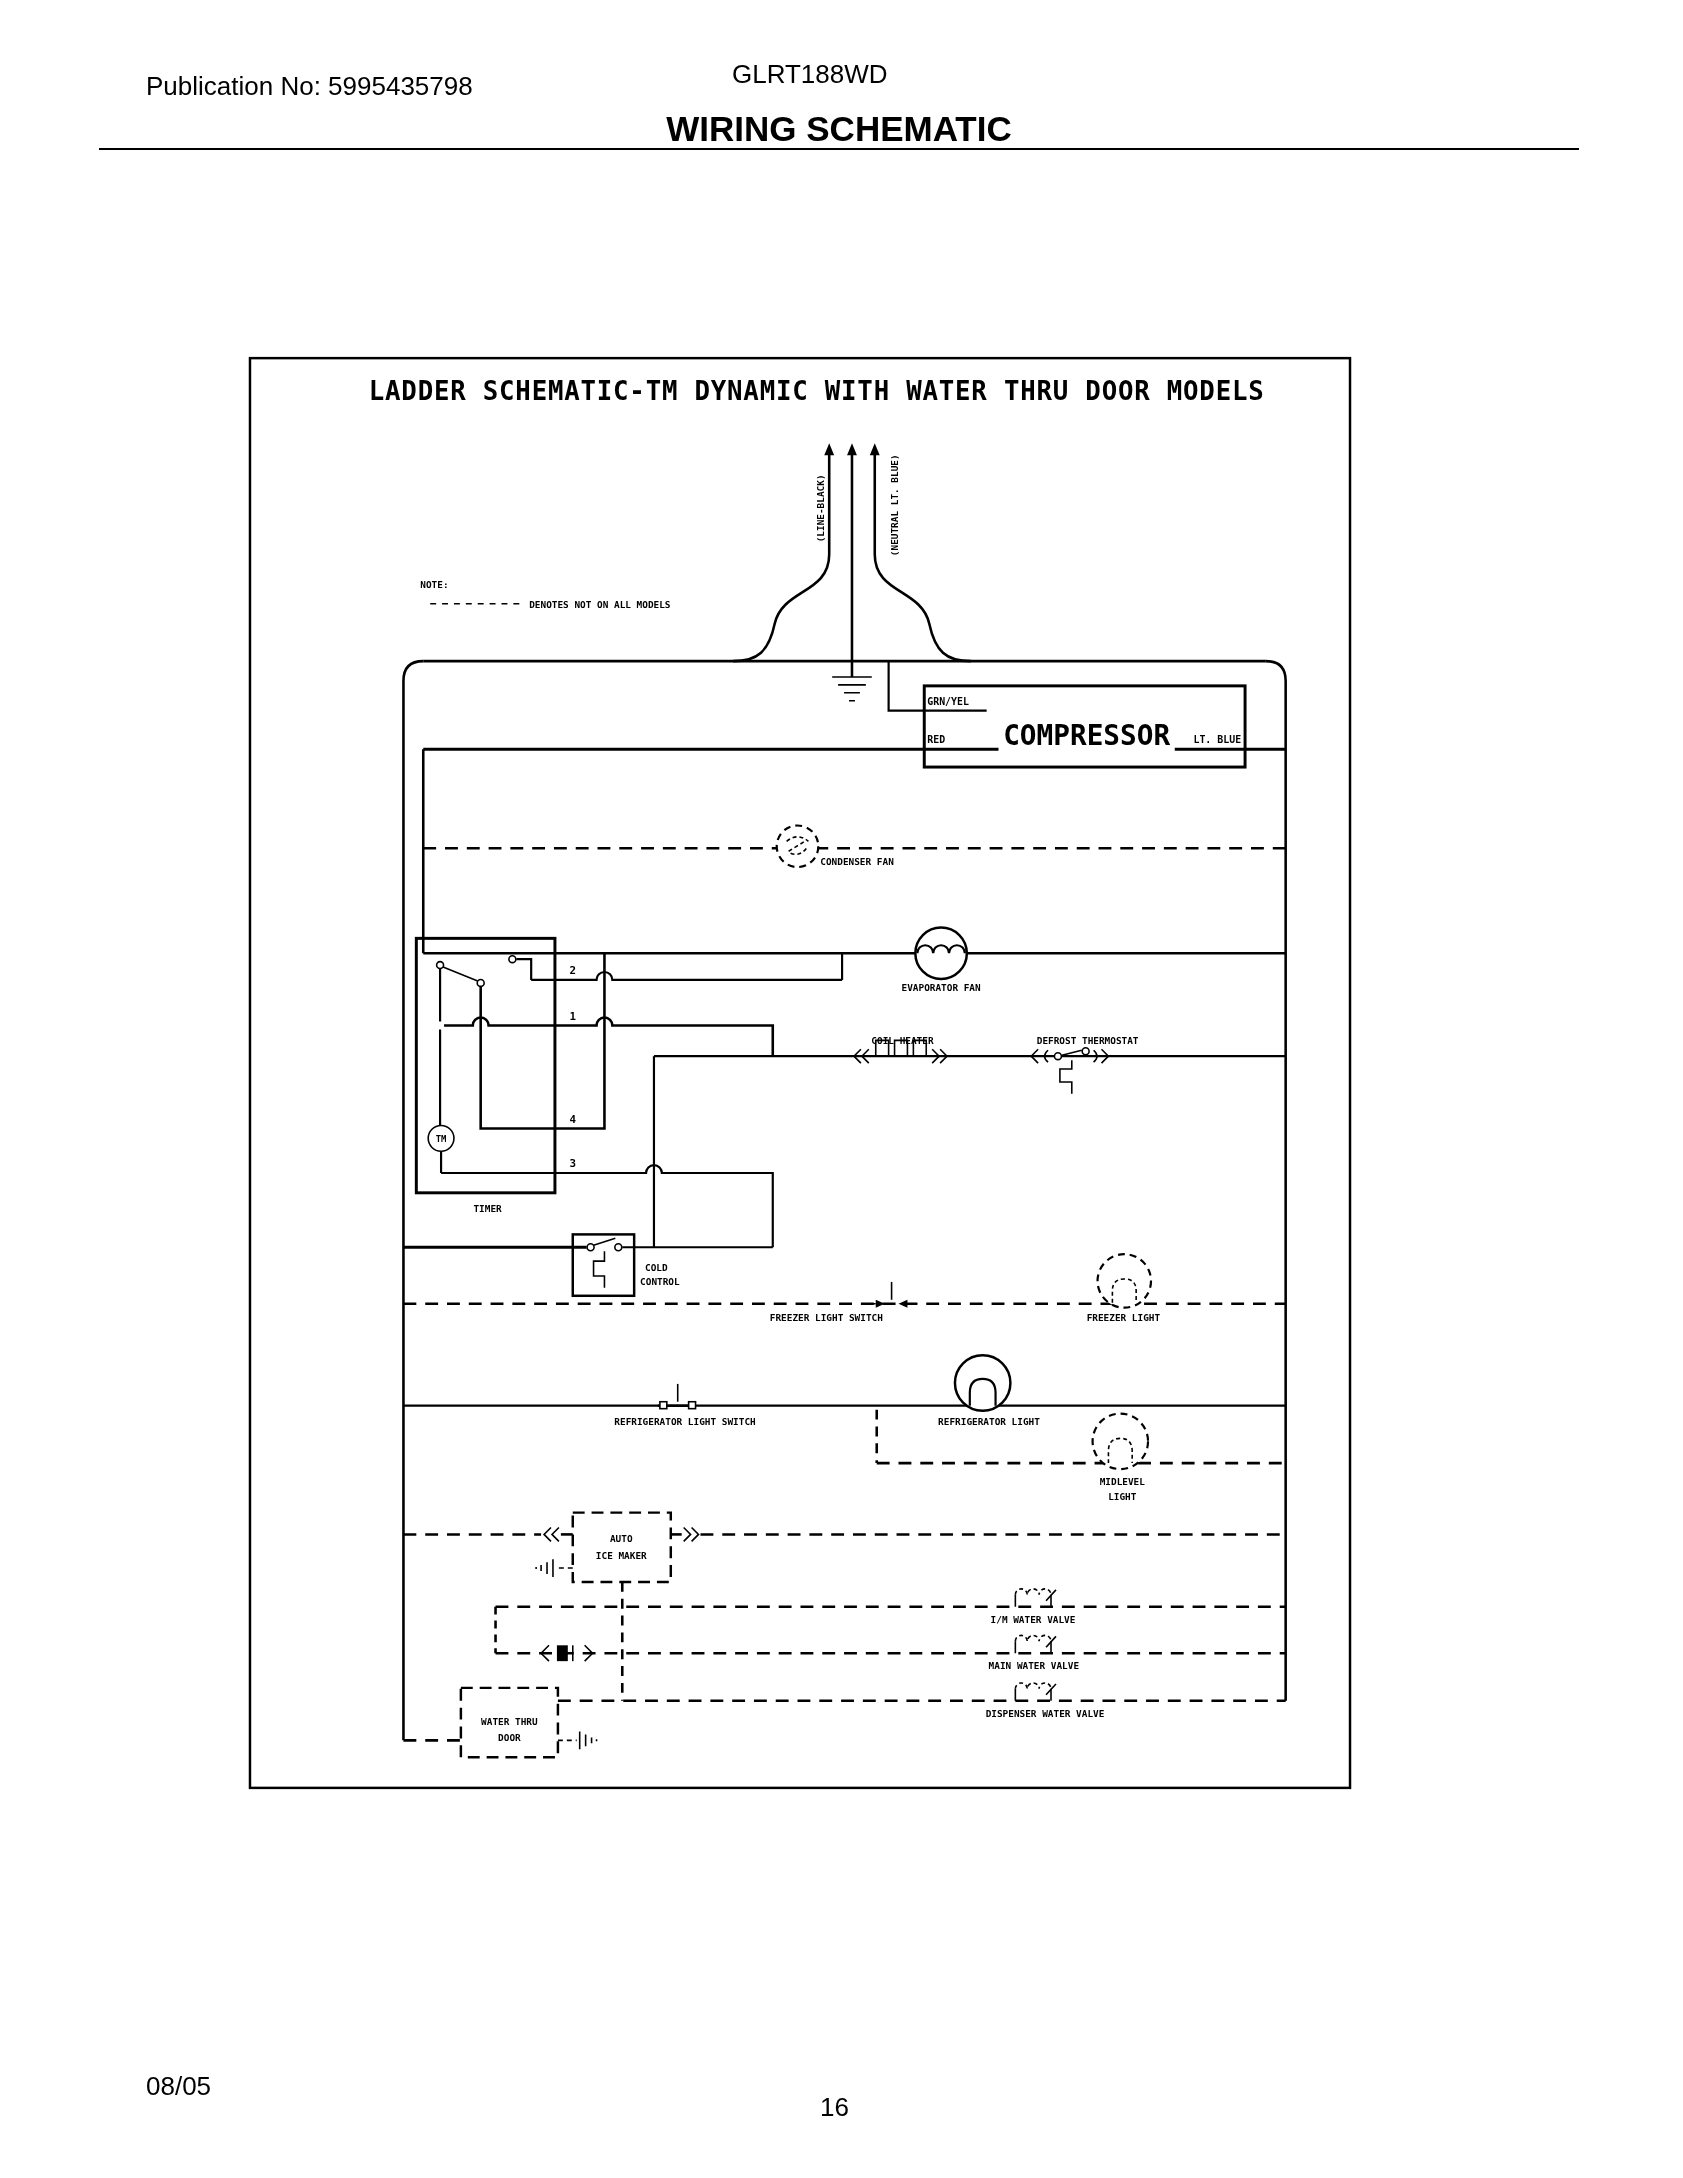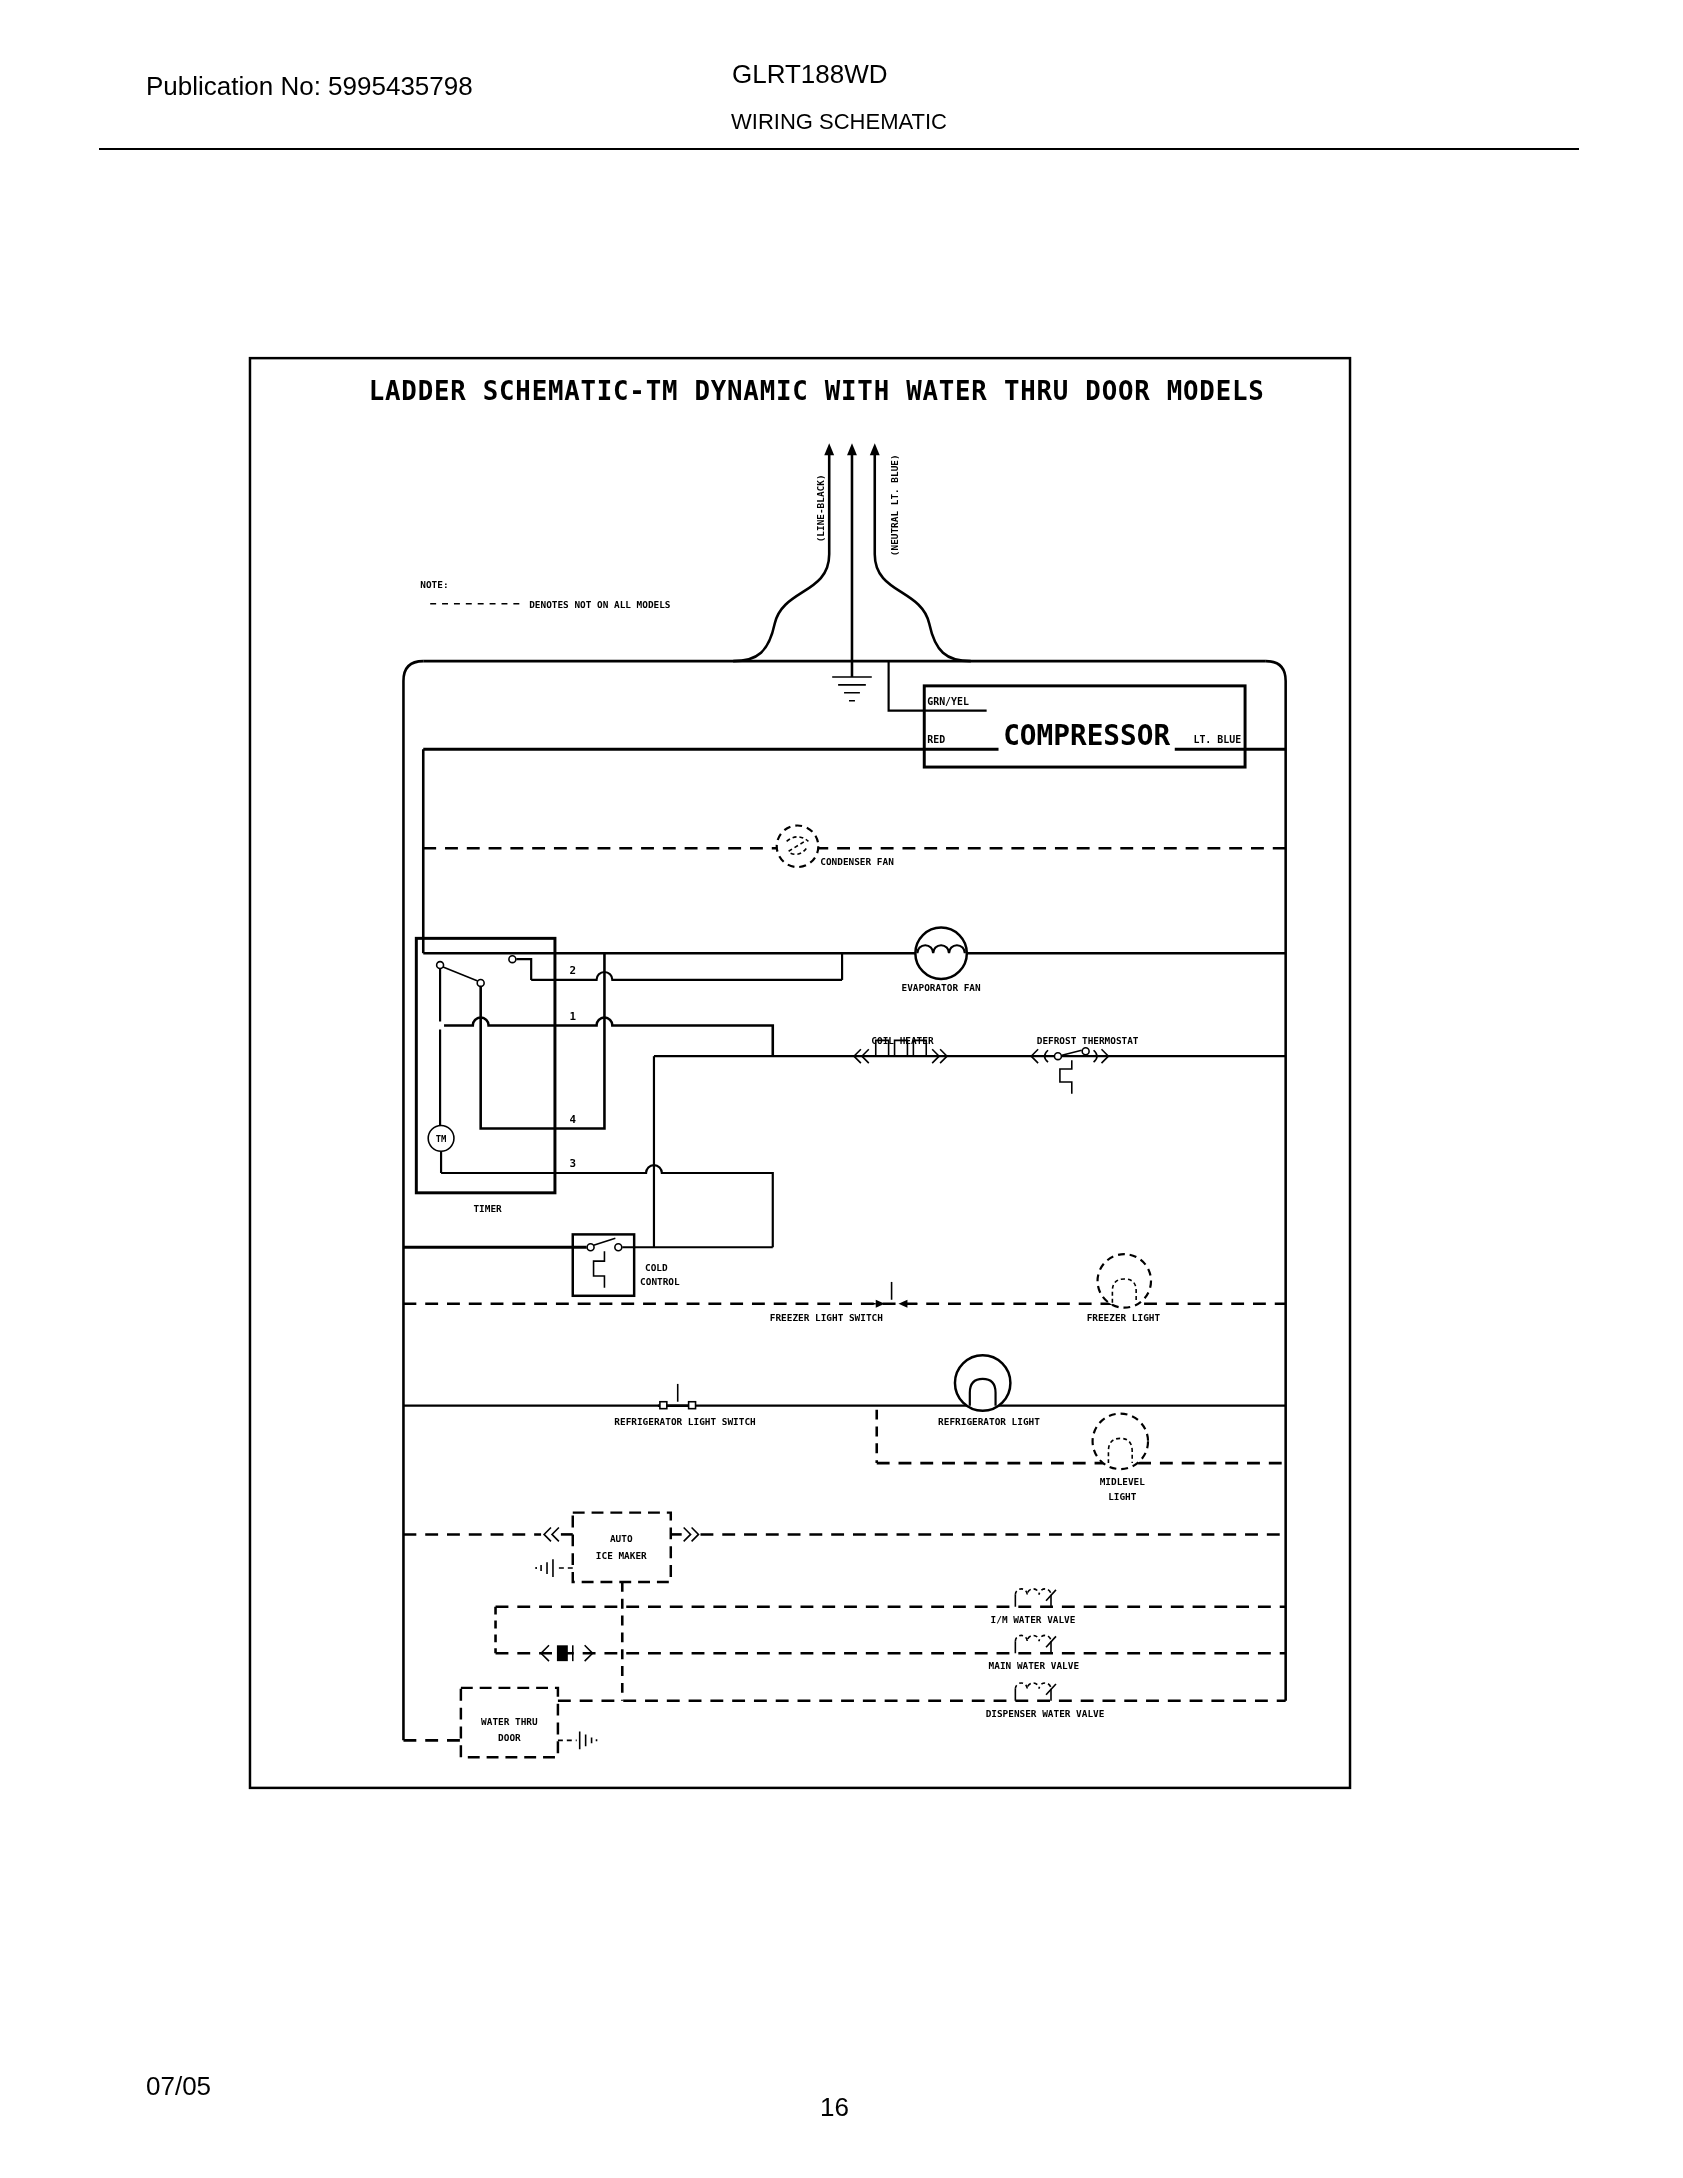--- a/index.html
+++ b/index.html
@@ -1,20 +1,20 @@
 <!DOCTYPE html>
 <html><head>
 <meta charset="utf-8">
 <style>
   html,body{margin:0;padding:0;background:#ffffff;}
   body{width:1683px;height:2178px;position:relative;font-family:"Liberation Sans",sans-serif;color:#000;}
   .hdr{position:absolute;font-size:26px;white-space:pre;}
   .pub{left:146px;top:59px;margin-top:12px;}
   .model{left:732px;top:59px;}
-  .pgtitle{left:99px;top:109px;width:1480px;text-align:center;font-weight:normal;font-size:22px;}
+  .pgtitle{left:99px;top:109px;width:1480px;text-align:center;font-weight:bold;font-size:35px;}
   .rule{position:absolute;left:99px;top:148px;width:1480px;height:2px;background:#000;}
   .foot-date{left:146px;top:2071px;}
   .foot-page{left:820px;top:2071px;margin-top:21px;}
   svg text{font-family:"DejaVu Sans Mono",monospace;font-weight:bold;fill:#000;}
   svg .st{font-size:9.5px;}
   svg .num{font-size:11px;}
   svg .wl{font-size:10px;}
   svg .big{font-size:28px;}
   svg .ttl{font-size:26px;letter-spacing:0.8px;}
   svg .tm{font-size:9px;}
@@ -250,15 +250,15 @@
     <rect x="465" y="1705" width="98" height="70" fill="none" stroke="#000" stroke-width="2.5" stroke-dasharray="12 7"></rect>
     <text class="st" x="514" y="1742" text-anchor="middle">WATER THRU</text>
     <text class="st" x="514" y="1759" text-anchor="middle">DOOR</text>
     <path class="wire w15" stroke-dasharray="5 4" d="M 563 1758 H 582"></path>
     <g class="wire w15">
       <path d="M 585 1749 V 1767 M 591 1752 V 1764 M 597 1755 V 1761 M 602 1757 V 1759"></path>
     </g>
   </g>
 </svg>
 
-<div class="hdr foot-date">07/05</div>
+<div class="hdr foot-date">08/05</div>
 <div class="hdr foot-page">16</div>
 
 
 </body></html>

